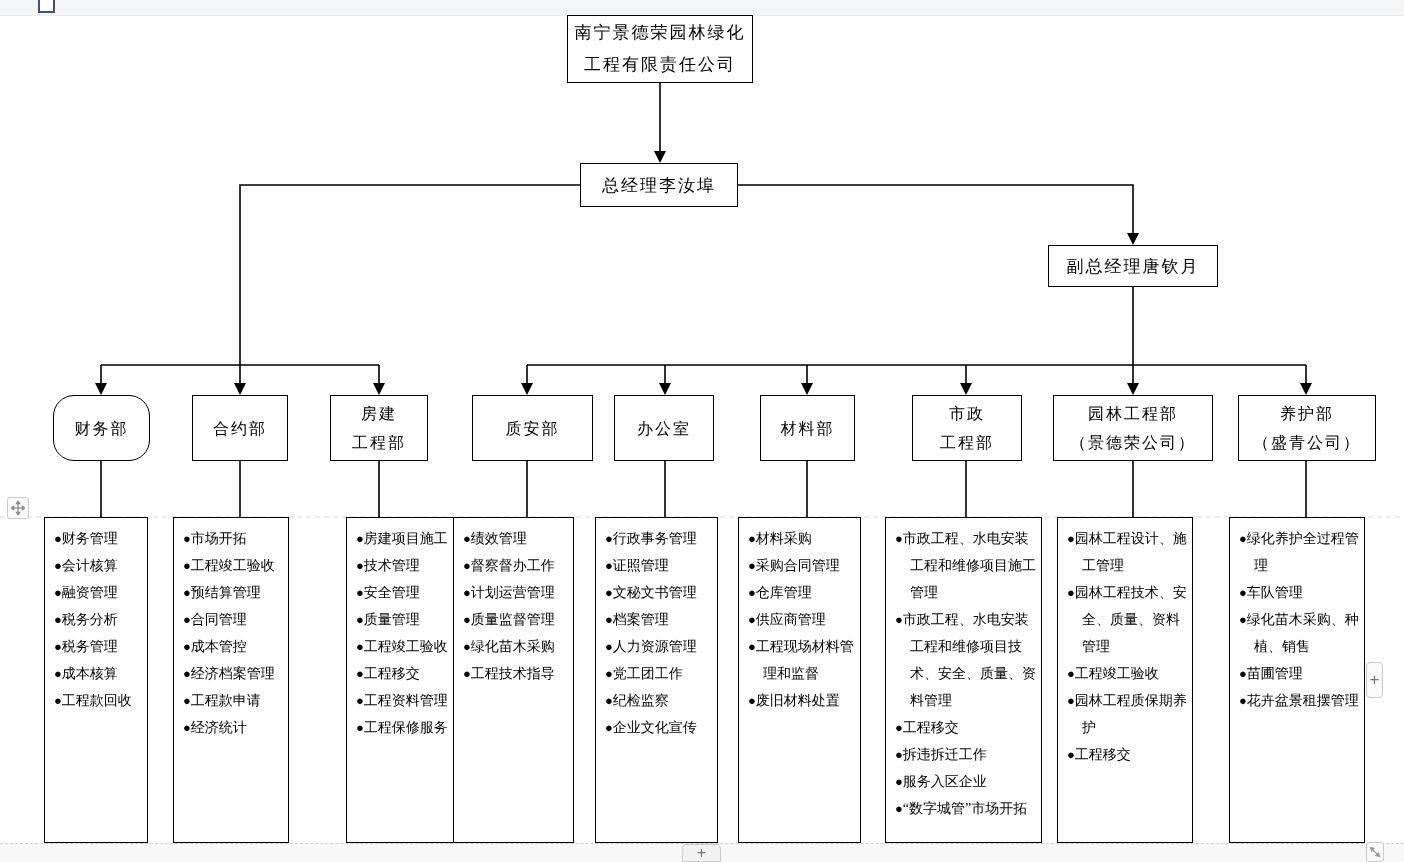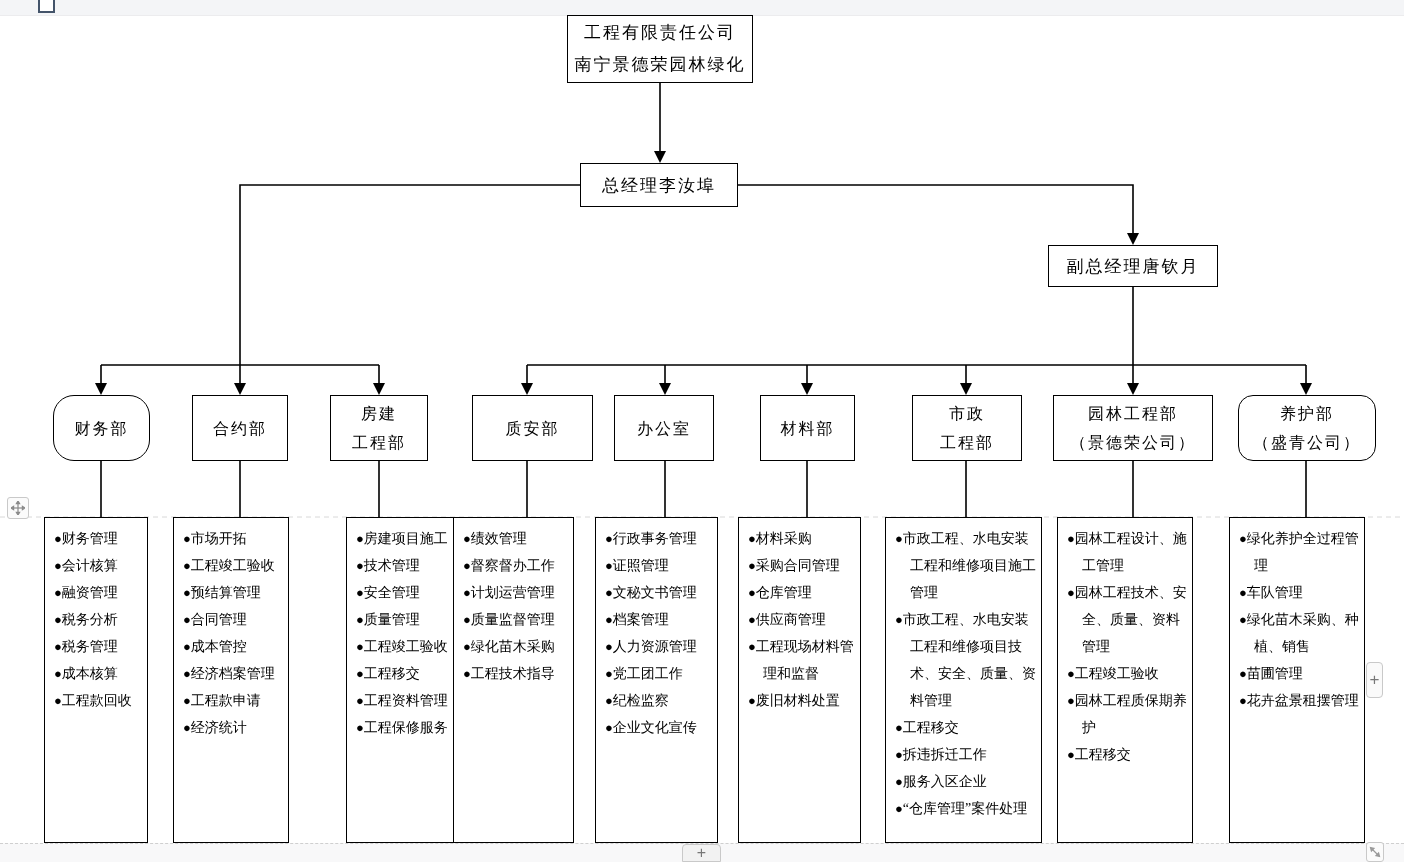--- a/index.html
+++ b/index.html
@@ -53,22 +53,22 @@
       <polygon points="1300,383 1312,383 1306,395" fill="#000"></polygon>
     </svg>
 
   <div class="topbar">
     <div class="corner-marker"></div>
   </div>
 
   <div class="bottomstrip"></div>
 
   <div class="obox root-box" style="left:567px;top:15px;width:186px;height:68px;">
+    <span>南宁景德荣园林绿化</span>
     <span>工程有限责任公司</span>
-    <span>南宁景德荣园林绿化</span>
   </div>
 
   <div class="obox mgr-box" style="left:580px;top:163px;width:158px;height:44px;">
     <span>总经理李汝埠</span>
   </div>
 
   <div class="obox mgr-box" style="left:1048px;top:245px;width:170px;height:42px;">
     <span>副总经理唐钦月</span>
   </div>
 
@@ -150,34 +150,34 @@
       <div class="obox dept-box" style="left: 912px; top: 395px; width: 110px; height: 66px; text-align: right;">
         <span>市政</span>
         <span>工程部</span>
       </div>
       <div class="duty-box" style="left: 885px; top: 517px; width: 157px; height: 326px;">
         <div class="duty"><span class="bullet">●</span><span>市政工程、水电安装工程和维修项目施工管理</span></div>
         <div class="duty"><span class="bullet">●</span><span>市政工程、水电安装工程和维修项目技术、安全、质量、资料管理</span></div>
         <div class="duty"><span class="bullet">●</span><span>工程移交</span></div>
         <div class="duty"><span class="bullet">●</span><span>拆违拆迁工作</span></div>
         <div class="duty"><span class="bullet">●</span><span>服务入区企业</span></div>
-        <div class="duty"><span class="bullet">●</span><span>“仓库管理”案件处理</span></div>
+        <div class="duty"><span class="bullet">●</span><span>“数字城管”市场开拓</span></div>
       </div>
       <div class="obox dept-box" style="left: 1053px; top: 395px; width: 160px; height: 66px;">
         <span>园林工程部</span>
         <span>（景德荣公司）</span>
       </div>
       <div class="duty-box" style="left: 1057px; top: 517px; width: 136px; height: 326px;">
         <div class="duty"><span class="bullet">●</span><span>园林工程设计、施工管理</span></div>
         <div class="duty"><span class="bullet">●</span><span>园林工程技术、安全、质量、资料管理</span></div>
         <div class="duty"><span class="bullet">●</span><span>工程竣工验收</span></div>
         <div class="duty"><span class="bullet">●</span><span>园林工程质保期养护</span></div>
         <div class="duty"><span class="bullet">●</span><span>工程移交</span></div>
       </div>
-      <div class="obox dept-box" style="left: 1238px; top: 395px; width: 138px; height: 66px; border-radius: 15px;">
+      <div class="obox dept-box" style="left: 1238px; top: 395px; width: 138px; height: 66px;">
         <span>养护部</span>
         <span>（盛青公司）</span>
       </div>
       <div class="duty-box" style="left: 1229px; top: 517px; width: 136px; height: 326px;">
         <div class="duty"><span class="bullet">●</span><span>绿化养护全过程管理</span></div>
         <div class="duty"><span class="bullet">●</span><span>车队管理</span></div>
         <div class="duty"><span class="bullet">●</span><span>绿化苗木采购、种植、销售</span></div>
         <div class="duty"><span class="bullet">●</span><span>苗圃管理</span></div>
         <div class="duty"><span class="bullet">●</span><span>花卉盆景租摆管理</span></div>
       </div>

